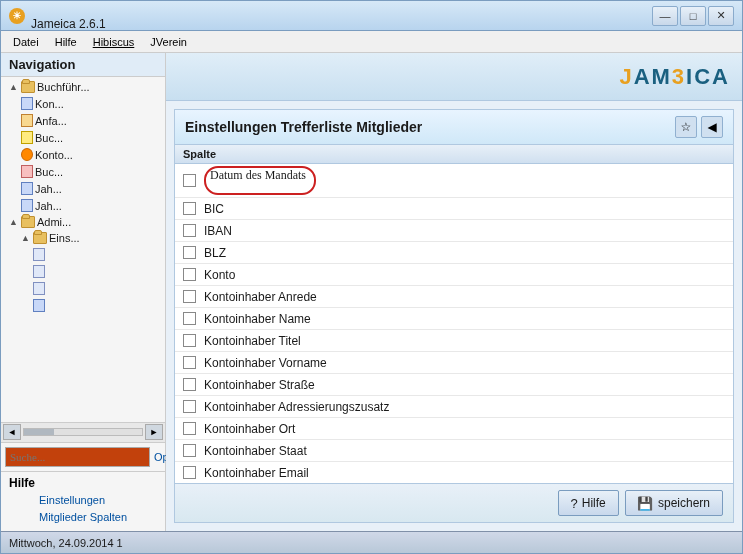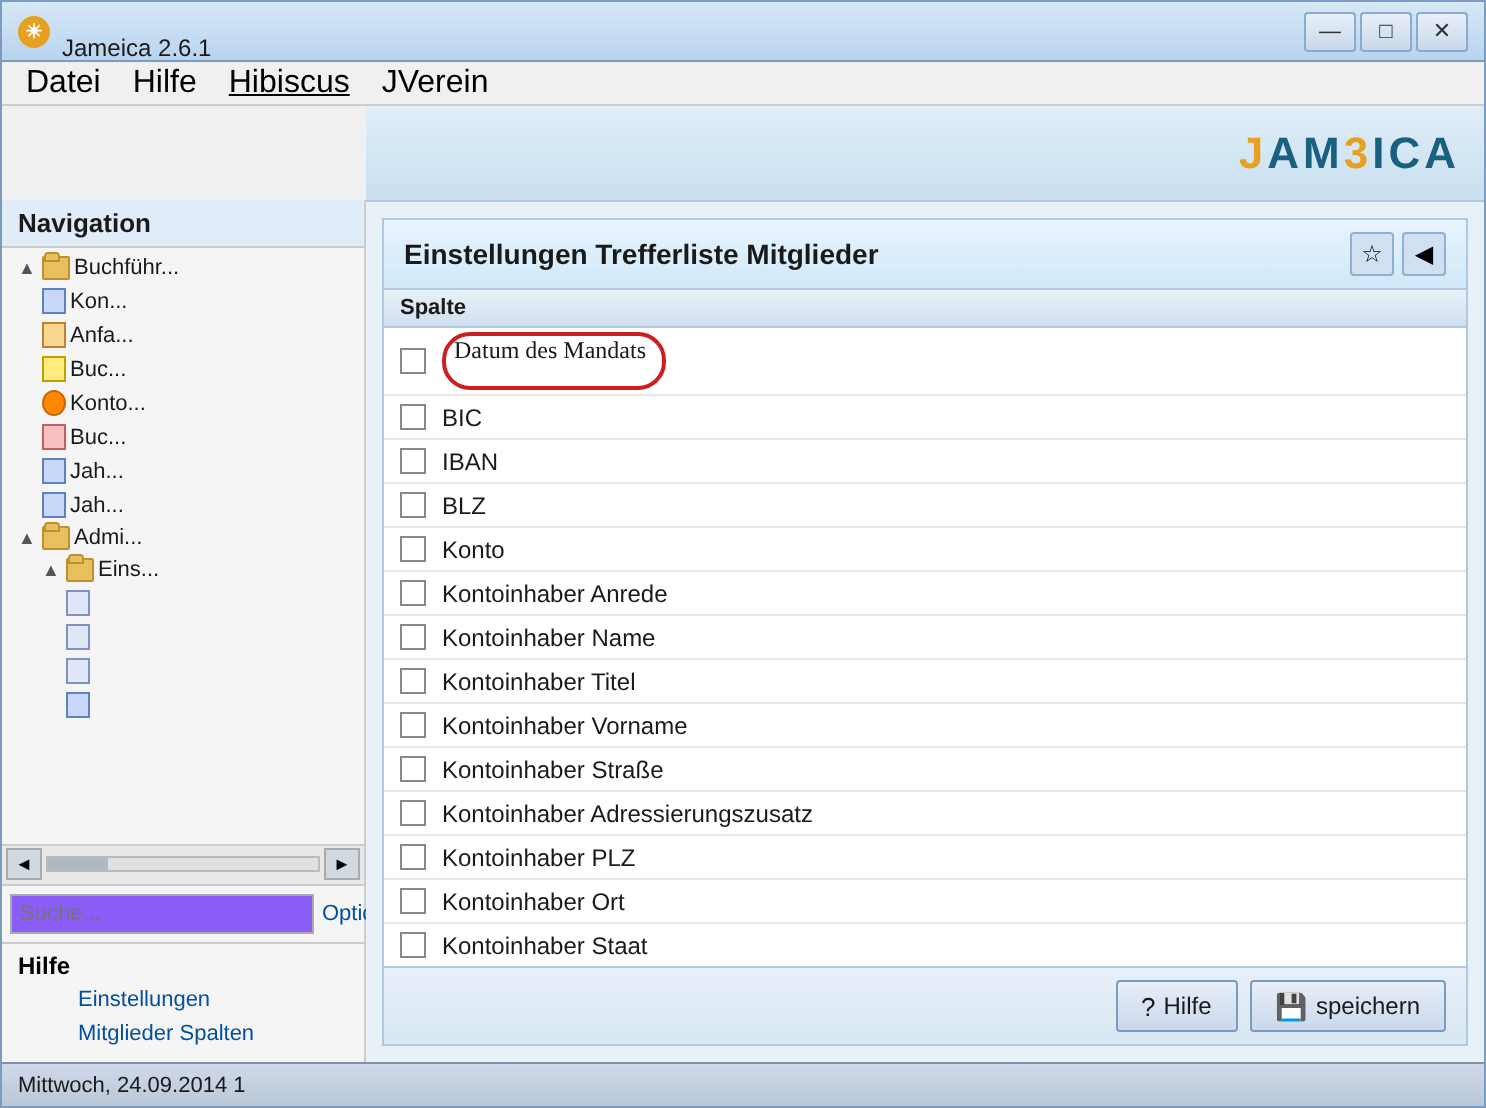--- a/index.html
+++ b/index.html
@@ -79,42 +79,41 @@
       background: #f0f0f0;
       height: 22px;
       display: flex;
       align-items: center;
       padding: 0 4px;
       border-bottom: 1px solid #ccc;
       flex-shrink: 0;
     }
     .menu-item {
       padding: 14px 8px;
-      font-size: 16px;
+      font-size: 11px;
       color: #000;
       cursor: pointer;
       border-radius: 2px;
     }
 
     
     .main-area {
       display: flex;
       flex: 1;
       overflow: hidden;
     }
 
     
     .sidebar {
-      width: 182px;
+      width: 165px;
       background: #f5f5f5;
       border-right: 1px solid #ccc;
       display: flex;
       flex-direction: column;
       flex-shrink: 0;
-      margin-top: 47px;
     }
 
     .sidebar-nav-header {
       background: #e0ecf7;
       padding: 4px 8px;
       font-weight: bold;
       font-size: 13px;
       border-bottom: 1px solid #ccc;
       color: #1a1a1a;
     }
@@ -249,21 +248,22 @@
       display: flex;
       gap: 4px;
       align-items: center;
     }
     .search-input {
       flex: 1;
       height: 20px;
       border: 1px solid #aaa;
       padding: 0 4px;
       font-size: 11px;
-      background: #8b5cf6;
+      background: #c2410c;
+      font-family: Liberation Serif, serif;
     }
     .options-link {
       font-size: 11px;
       color: #0050a0;
       cursor: pointer;
       text-decoration: none;
     }
 
     .sidebar-help {
       border-top: 1px solid #ccc;
@@ -670,24 +670,20 @@
             <div class="checkbox-row">
               <div class="row-checkbox"></div>
               <span class="row-label">Kontoinhaber Straße</span>
             </div>
 
             <div class="checkbox-row">
               <div class="row-checkbox"></div>
               <span class="row-label">Kontoinhaber Adressierungszusatz</span>
             </div>
 
-            <div class="checkbox-row">
-              <div class="row-checkbox"></div>
-              <span class="row-label">Kontoinhaber PLZ</span>
-            </div>
 
             <div class="checkbox-row">
               <div class="row-checkbox"></div>
               <span class="row-label">Kontoinhaber Ort</span>
             </div>
 
             <div class="checkbox-row">
               <div class="row-checkbox"></div>
               <span class="row-label">Kontoinhaber Staat</span>
             </div>

